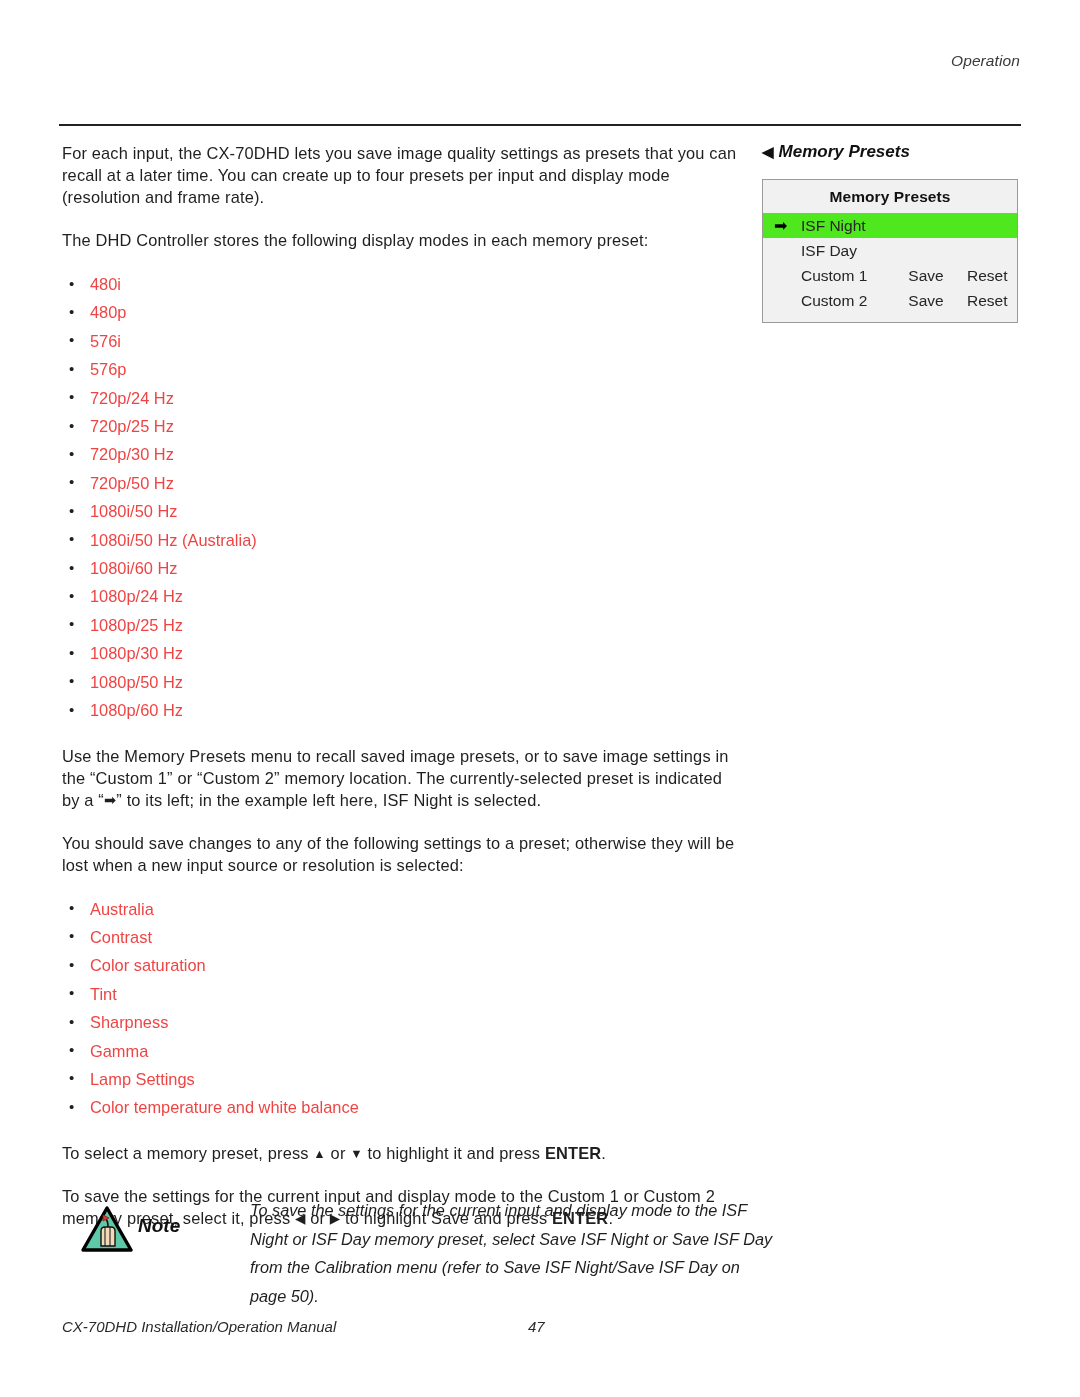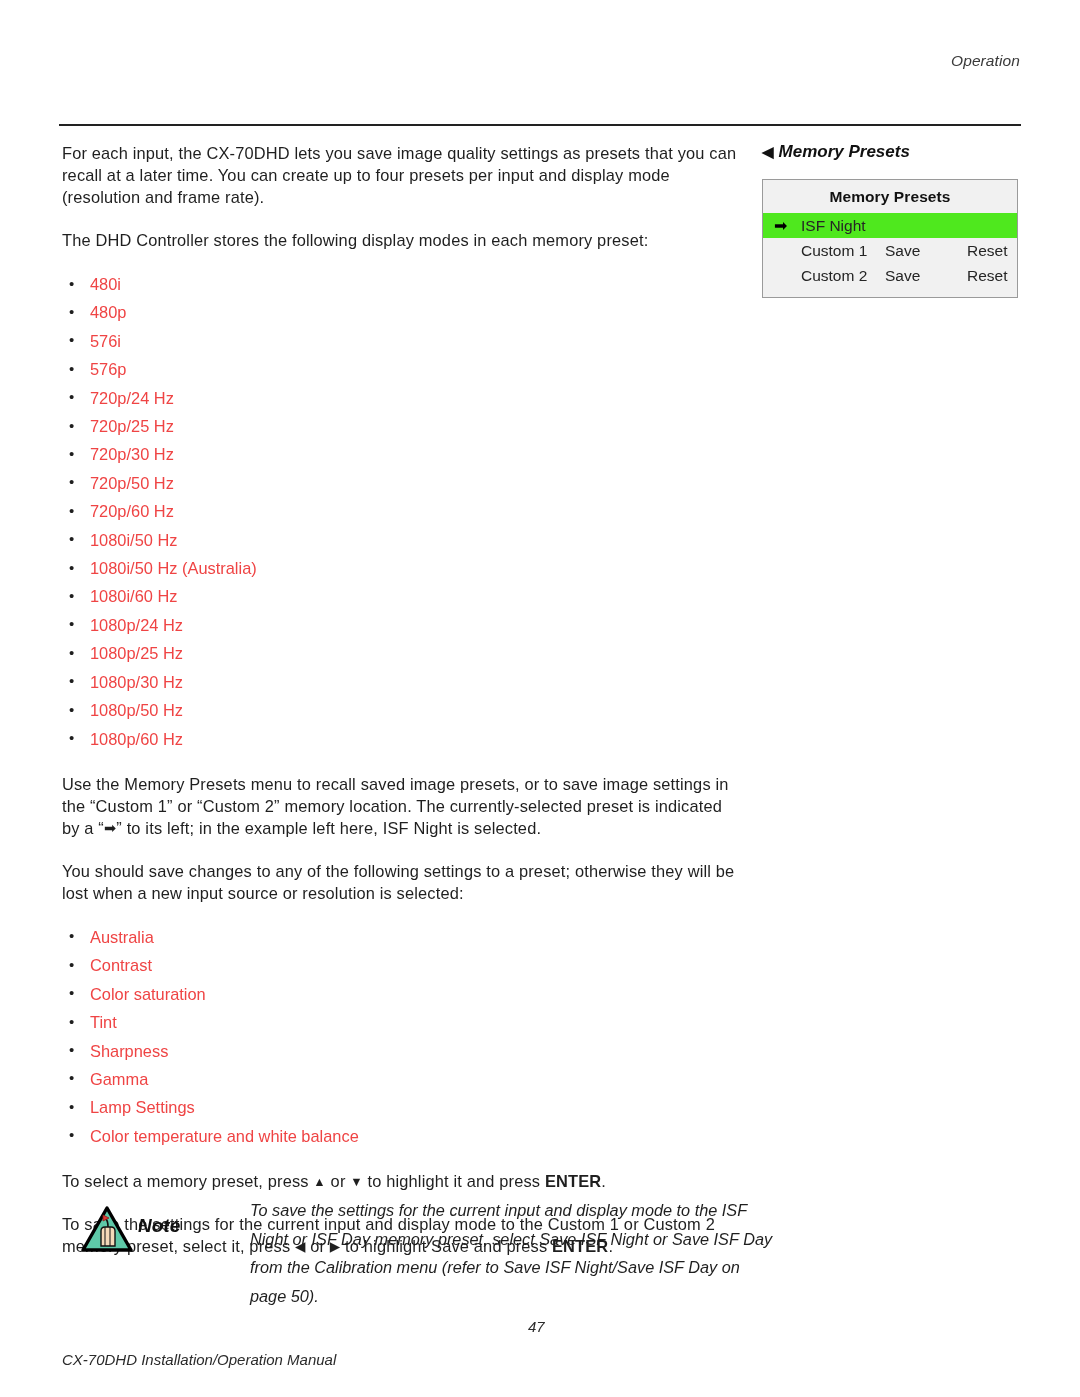--- a/index.html
+++ b/index.html
@@ -135,21 +135,21 @@
     top: 50%;
     transform: translateY(-52%);
     font-size: 16px;
     color: #000;
     line-height: 1;
   }
   .osd-row.selected {
     background: #4fe81e;
   }
   .osd-row .cell-name { width: 84px; flex: none; }
-  .osd-row .cell-save { width: 82px; flex: none; }
+  .osd-row .cell-save { width: 82px; flex: none; text-align: center; }
   .osd-row .cell-reset { flex: none; }
 
   
   .note {
     position: absolute;
     left: 78px;
     top: 1196px;
     width: 700px;
   }
   .note-icon {
@@ -181,21 +181,21 @@
   
   .footer {
     position: absolute;
     left: 62px;
     top: 1318px;
     width: 958px;
     font-style: italic;
     font-size: 15px;
     color: #2b2b2b;
   }
-  .footer .f-left { position: absolute; left: 0; top: 0; margin-top: 33px; }
+  .footer .f-left { position: absolute; left: 0; top: 0; }
   .footer .f-page { position: absolute; left: 466px; top: 0; }
 </style>
 </head>
 <body>
 
 <div class="page">
 
   <div class="running-head">Operation</div>
   <div class="head-rule"></div>
 
@@ -207,21 +207,20 @@
 
     <ul class="bullets">
       <li>480i</li>
       <li>480p</li>
       <li>576i</li>
       <li>576p</li>
       <li>720p/24 Hz</li>
       <li>720p/25 Hz</li>
       <li>720p/30 Hz</li>
       <li>720p/50 Hz</li>
-      <li>720p/60 Hz</li>
       <li>1080i/50 Hz</li>
       <li>1080i/50 Hz (Australia)</li>
       <li>1080i/60 Hz</li>
       <li>1080p/24 Hz</li>
       <li>1080p/25 Hz</li>
       <li>1080p/30 Hz</li>
       <li>1080p/50 Hz</li>
       <li>1080p/60 Hz</li>
     </ul>
 
@@ -252,20 +251,25 @@
     <div class="osd-box">
       <div class="osd-title">Memory Presets</div>
 
       <div class="osd-row selected">
         <span class="marker">➡</span>
         <span class="cell-name">ISF Night</span>
         <span class="cell-save"></span>
         <span class="cell-reset"></span>
       </div>
 
+      <div class="osd-row">
+        <span class="cell-name">ISF Day</span>
+        <span class="cell-save"></span>
+        <span class="cell-reset"></span>
+      </div>
 
       <div class="osd-row">
         <span class="cell-name">Custom 1</span>
         <span class="cell-save">Save</span>
         <span class="cell-reset">Reset</span>
       </div>
 
       <div class="osd-row">
         <span class="cell-name">Custom 2</span>
         <span class="cell-save">Save</span>

